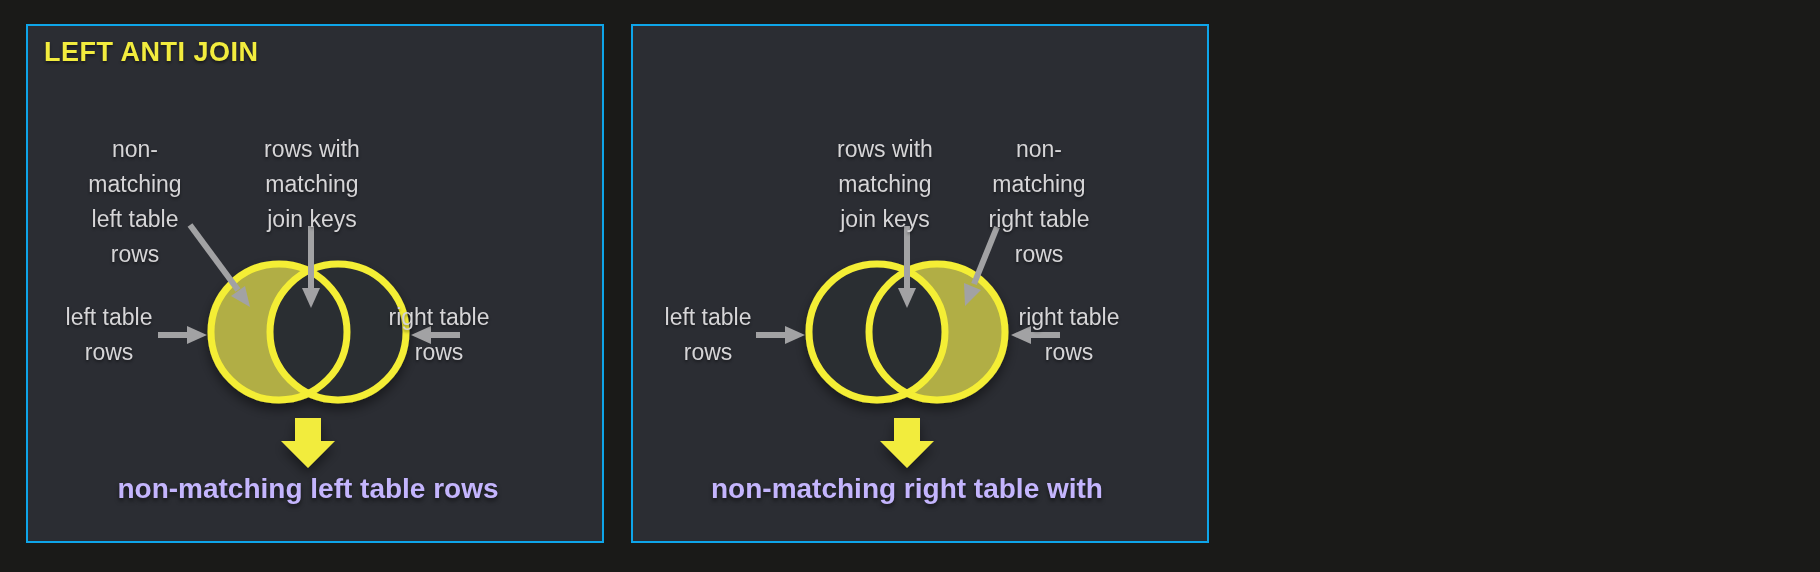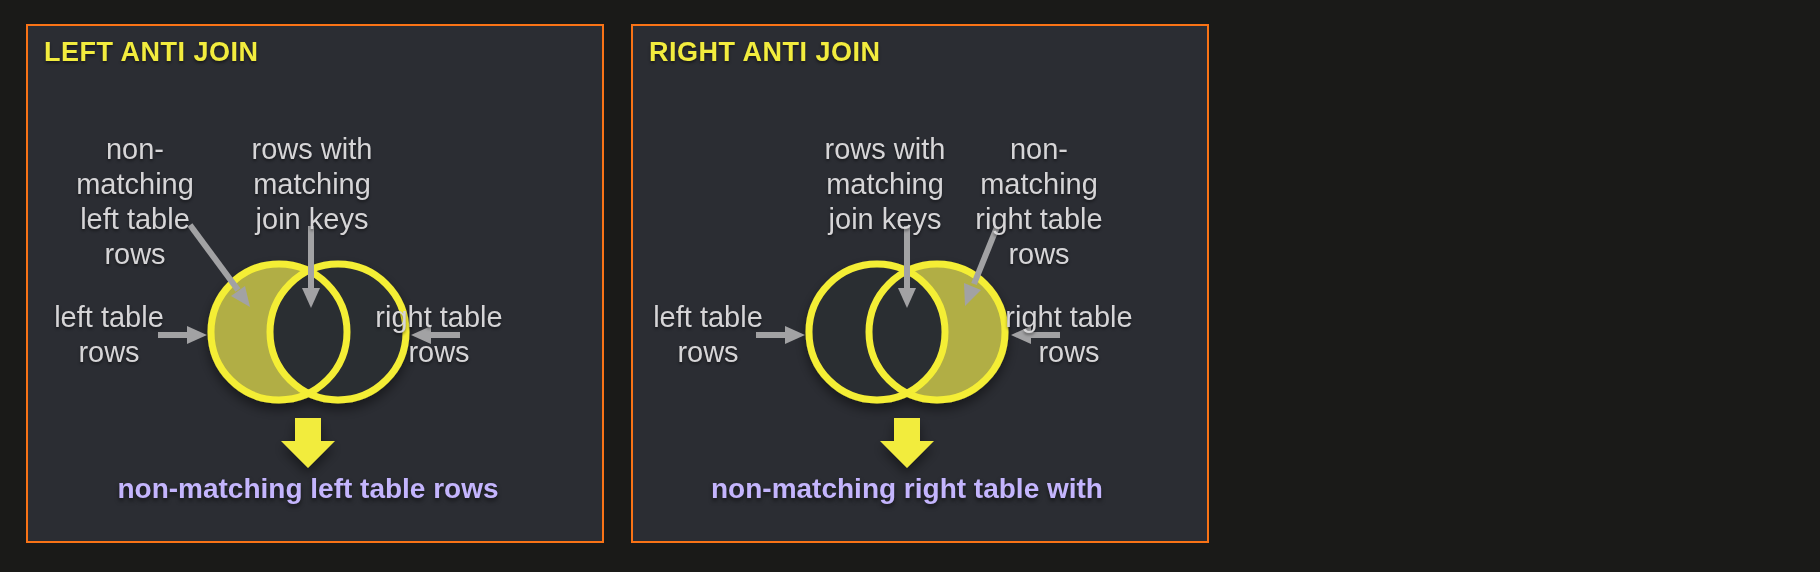--- a/index.html
+++ b/index.html
@@ -8,21 +8,21 @@
     background:#1a1a18;
     font-family:"Liberation Sans", sans-serif;
     position:relative;
   }
   .panel {
     position:absolute;
     top:24px;
     width:578px;
     height:519px;
     background:#2b2d33;
-    border:2px solid #f97316;
+    border:2px solid #0ea5e9;
   }
   .panel-left  { left:26px;  }
   .panel-right { left:631px; }
   .panel-title {
     position:absolute;
     left:16px; top:11px;
     font-size:27px;
     font-weight:bold;
     color:#f2ec3e;
     letter-spacing:0.5px;
@@ -30,21 +30,21 @@
     white-space:nowrap;
   }
   .venn-svg {
     position:absolute;
     left:0; top:0;
     width:574px; height:515px;
   }
   .callout {
     position:absolute;
     width:190px;
-    font-size:29px;
+    font-size:23px;
     line-height:35px;
     color:#d6d5d7;
     text-align:center;
     white-space:pre-line;
     text-shadow:0 2px 3px rgba(0,0,0,0.45);
   }
   .result-text {
     position:absolute;
     top:447px;
     font-size:28px;
@@ -135,21 +135,20 @@
       <line x1="427" y1="309" x2="396" y2="309"></line>
       <polygon points="378,309 398,300 398,318" stroke="none"></polygon>
     </g>
 
     <g class="shadowed" fill="#f2ec3e">
       <rect x="261" y="392" width="26" height="23"></rect>
       <polygon points="247,415 301,415 274,442"></polygon>
     </g>
   </svg>
 
-  <div class="panel-title">RIGHT ANTI JOIN</div>
 
   <div class="callout" style="left:157px; top:106px;">rows with
 matching
 join keys</div>
 
   <div class="callout" style="left:311px; top:106px;">non-
 matching
 right table
 rows</div>
 

